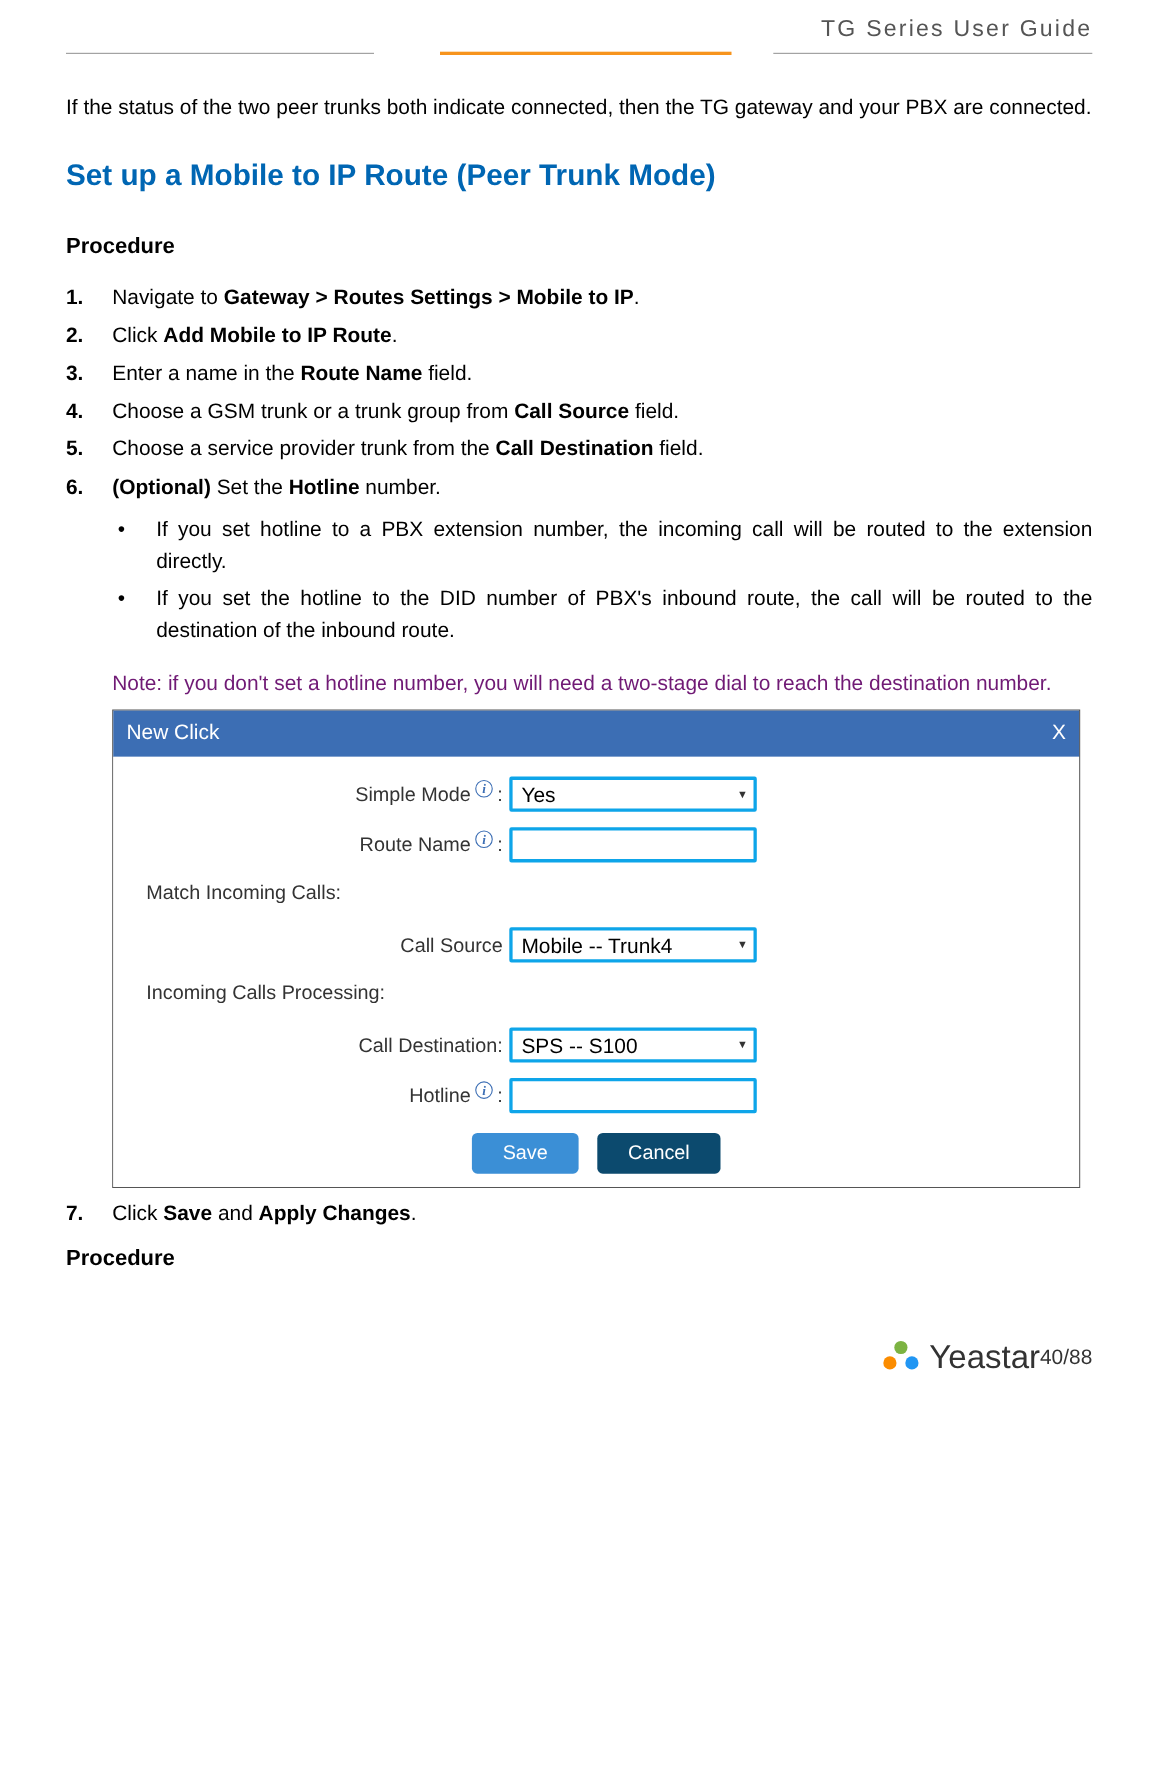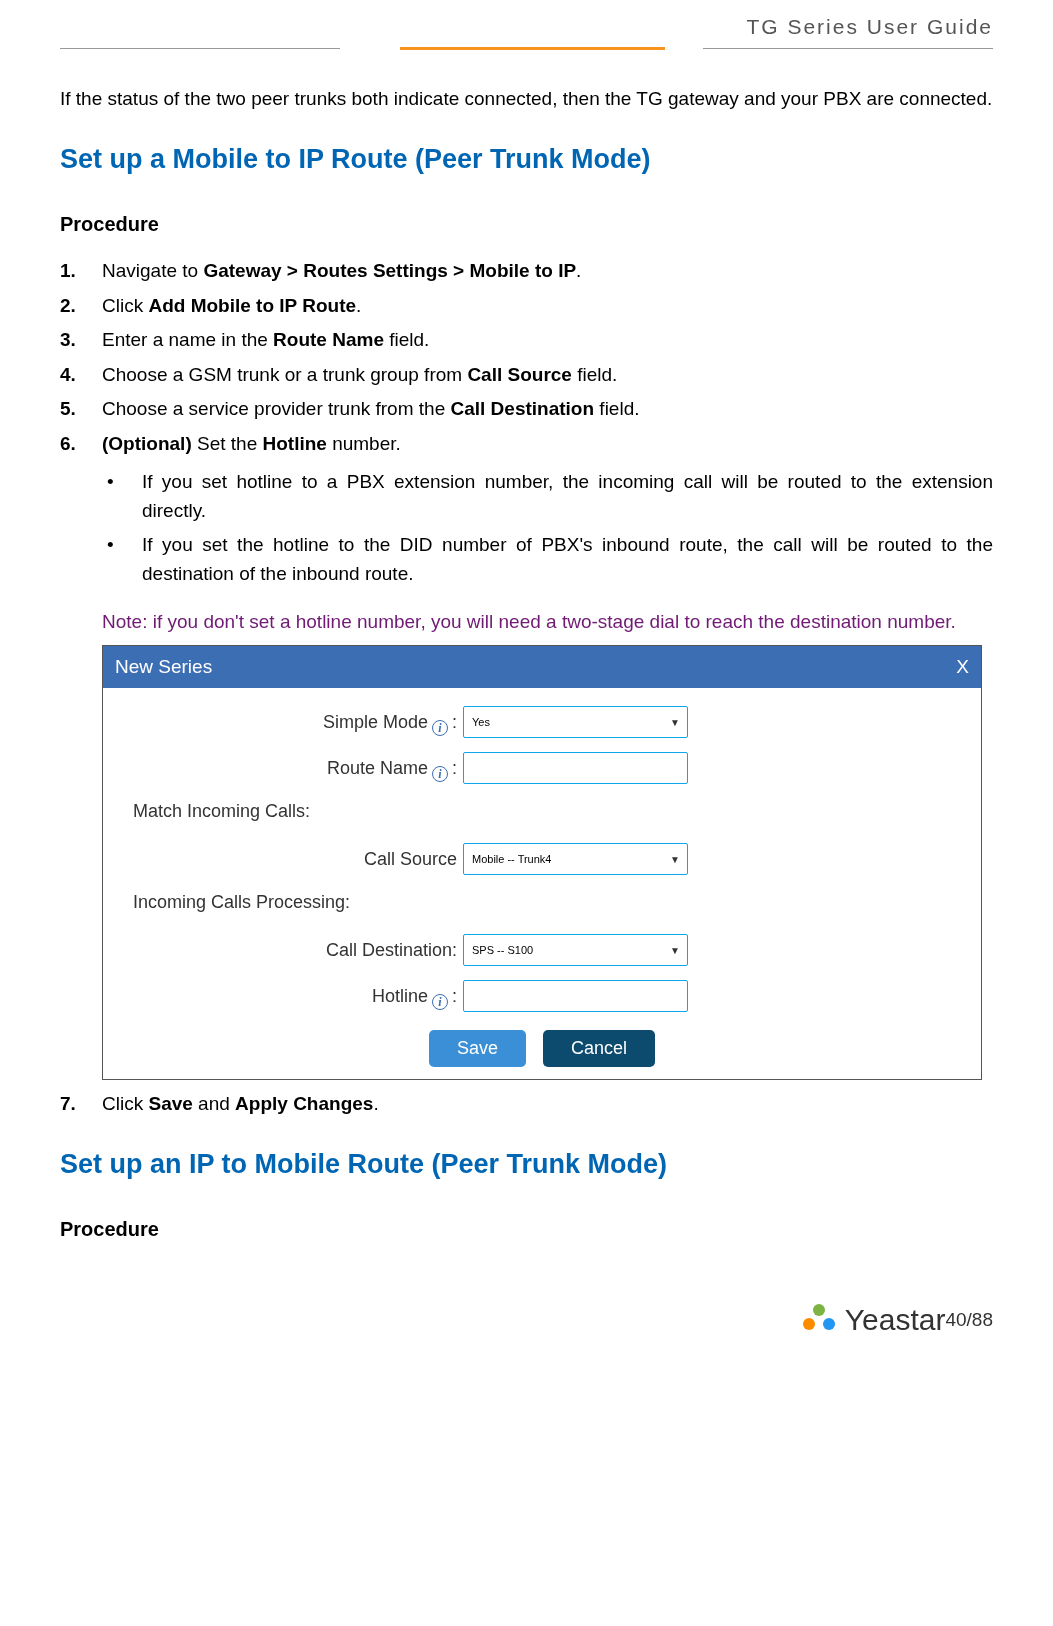--- a/index.html
+++ b/index.html
@@ -122,43 +122,43 @@
       align-items: center;
       margin-bottom: 14px;
     }
     .ss-label {
       width: 330px;
       text-align: right;
       padding-right: 6px;
       color: #333;
       display: flex;
       justify-content: flex-end;
-      align-items: flex-end;
+      align-items: flex-start;
       gap: 4px;
     }
     .info-icon {
       display: inline-flex;
       width: 16px;
       height: 16px;
       border: 1.5px solid #3c6eb4;
       border-radius: 50%;
       color: #3c6eb4;
       font-size: 12px;
       font-weight: bold;
       align-items: center;
       justify-content: center;
       font-family: Georgia, serif;
       font-style: italic;
     }
     .ss-input, .ss-select {
-      border: 1px solid #0ea5e9;
+      border: 3px solid #0ea5e9;
       height: 32px;
       padding: 4px 8px;
       width: 225px;
-      font-size: 11px;
+      font-size: 19px;
       background: white;
       border-radius: 2px;
     }
     .ss-select {
       appearance: none;
       background: white;
       position: relative;
     }
     .select-wrap {
       position: relative;
@@ -276,21 +276,21 @@
     <li>
       <span class="dot">•</span>
       <span class="btext">If you set the hotline to the DID number of PBX's inbound route, the call will be routed to the destination of the inbound route.</span>
     </li>
   </ul>
 
   <p class="note">Note: if you don't set a hotline number, you will need a two-stage dial to reach the destination number.</p>
 
   <div class="screenshot">
     <div class="ss-title">
-      <span>New Series</span>
+      <span>New Click</span>
       <span>X</span>
     </div>
     <div class="ss-body">
       <div class="ss-row">
         <div class="ss-label">
           <span>Simple Mode</span>
           <span class="info-icon">i</span>
           <span> :</span>
         </div>
         <div class="select-wrap">
@@ -351,21 +351,20 @@
 
   <ol class="numlist">
     <li>
       <span class="num">7.</span>
       <span class="text">
         <span>Click </span><span class="b">Save</span><span> and </span><span class="b">Apply Changes</span><span>.</span><br>
       </span>
     </li>
   </ol>
 
-  <h2 class="section-title">Set up an IP to Mobile Route (Peer Trunk Mode)</h2>
 
   <h3 class="subtitle">Procedure</h3>
 
 </div>
 
 <div class="footer">
   <div class="logo">
     <div class="logo-icon">
       <svg width="36" height="36" viewBox="0 0 36 36">
         <circle cx="18" cy="8" r="6" fill="#7cb342"></circle>

